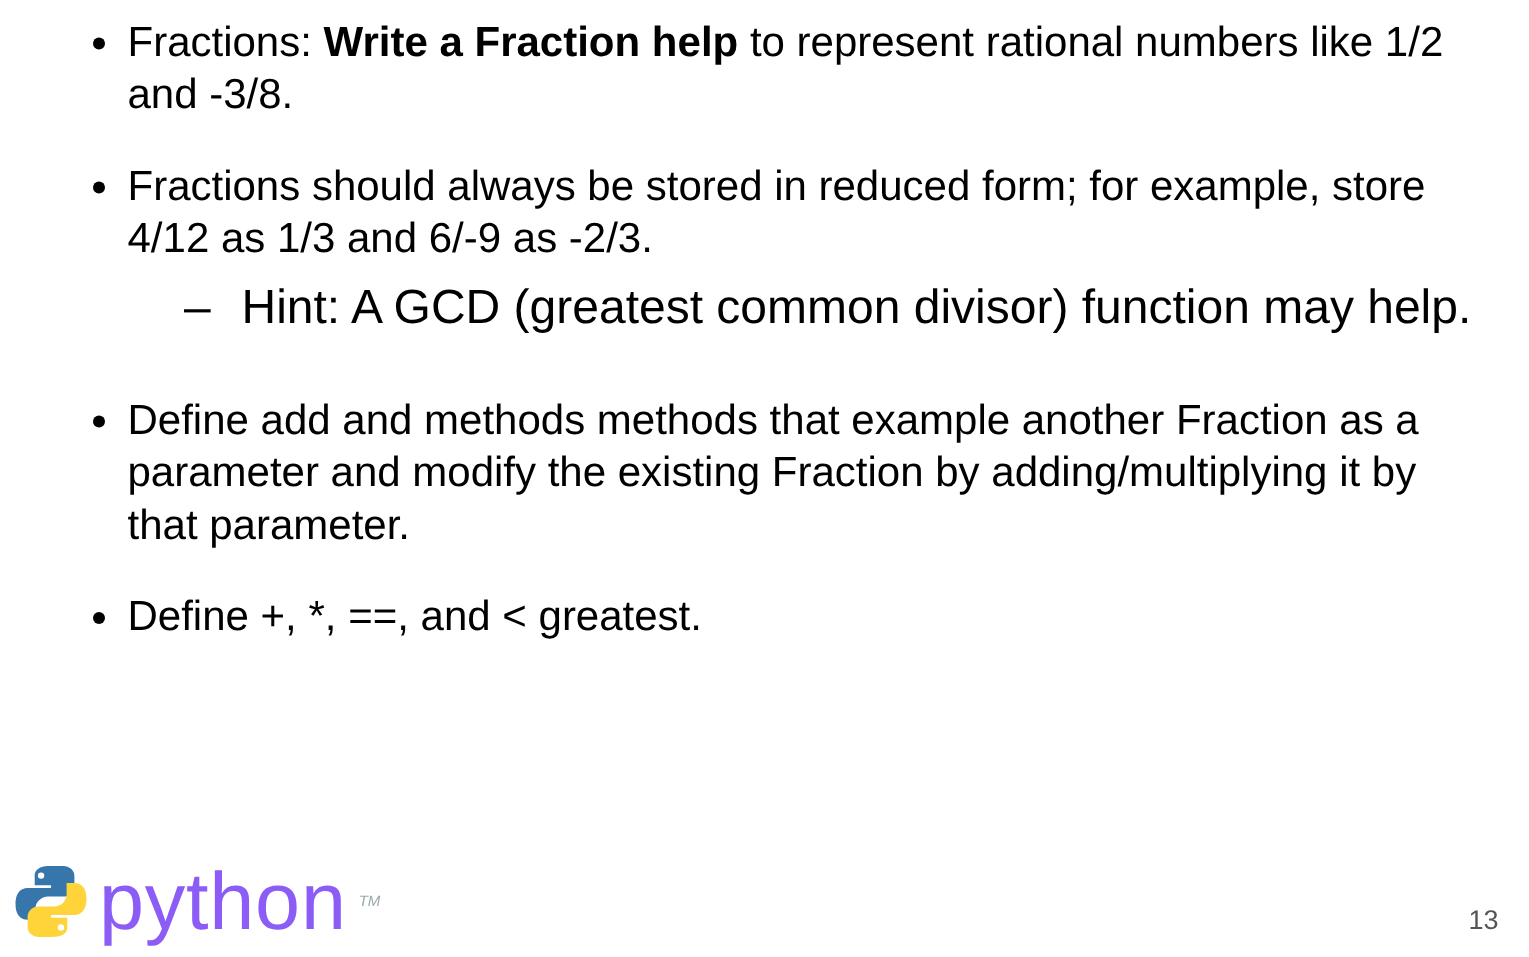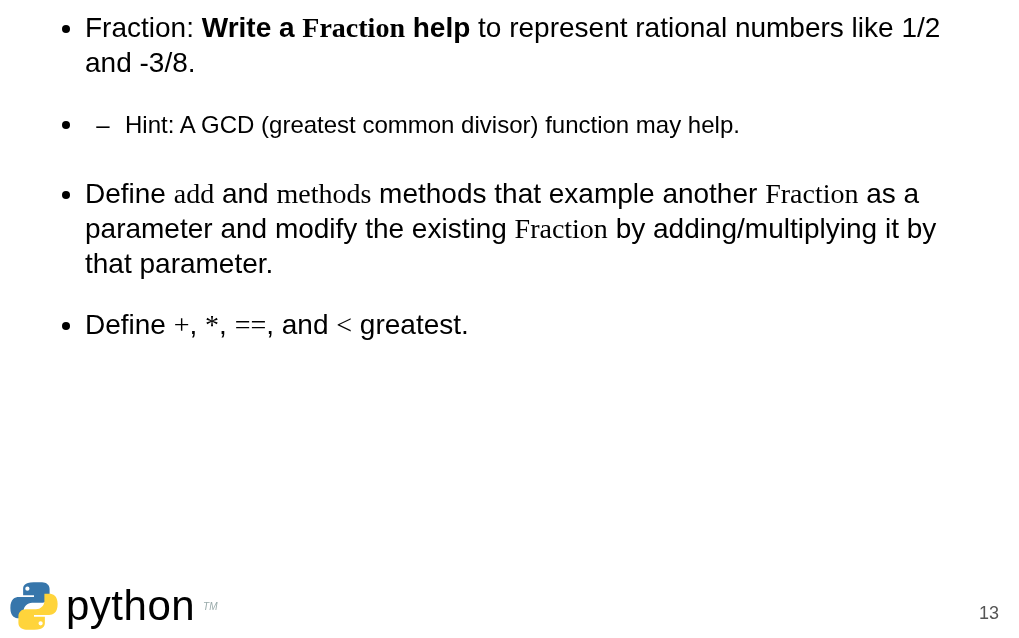--- a/index.html
+++ b/index.html
@@ -24,31 +24,32 @@
     font-size: 28px;
     line-height: 1.25;
     margin-bottom: 26px;
   }
   ul.sub {
     list-style: none;
     padding-left: 40px;
     margin: 8px 0 0 0;
   }
   ul.sub > li {
-    font-size: 24px;
+    font-size: 32px;
     line-height: 1.3;
+    margin-left: 36px;
   }
   ul.sub > li::before {
     content: "–";
     display: inline-block;
     width: 1.2em;
     margin-left: -1.2em;
   }
   .code {
-    font-family: Liberation Serif, serif;
+    font-family: Liberation Sans, sans-serif;
   }
   .bold { font-weight: bold; text-align: right; }
   .footer {
     position: absolute;
     left: 8px;
     bottom: 6px;
     display: flex;
     align-items: center;
     gap: 6px;
   }
@@ -62,39 +63,40 @@
     margin-left: 32px;
   }
   .tm {
     font-size: 10px;
     color: #9aa;
     vertical-align: top;
     margin-left: 2px;
     font-style: italic;
   }
   .logo-text {
-    font-size: 42px;
-    color: #000000;
+    font-size: 54px;
+    color: #8b5cf6;
     font-family: "Segoe UI", "Helvetica Neue", Arial, sans-serif;
     letter-spacing: 0.5px;
     font-weight: 400;
   }
   .li-spacer { height: 10px; }
 </style>
 </head>
 <body>
 
 <div class="slide">
   <ul class="main">
 
     <li>
-      <span>Fraction: </span><span class="bold">Write a </span><span class="bold code">Fraction</span><span class="bold"> help</span><span> to represent rational numbers like 1/2 and -3/8.</span>
+      <span>Fractions: </span><span class="bold">Write a </span><span class="bold code">Fraction</span><span class="bold"> help</span><span> to represent rational numbers like 1/2 and -3/8.</span>
     </li>
 
     <li>
+      <span>Fractions should always be stored in reduced form; for example, store 4/12 as 1/3 and 6/-9 as -2/3.</span>
       <ul class="sub">
         <li><span>Hint: A GCD (greatest common divisor) function may help.</span></li>
       </ul>
       <div class="li-spacer"></div>
     </li>
 
     <li>
       <span>Define </span><span class="code">add</span><span> and </span><span class="code">methods</span><span> methods that example another </span><span class="code">Fraction</span><span> as a parameter and modify the existing </span><span class="code">Fraction</span><span> by adding/multiplying it by that parameter.</span>
     </li>
 

